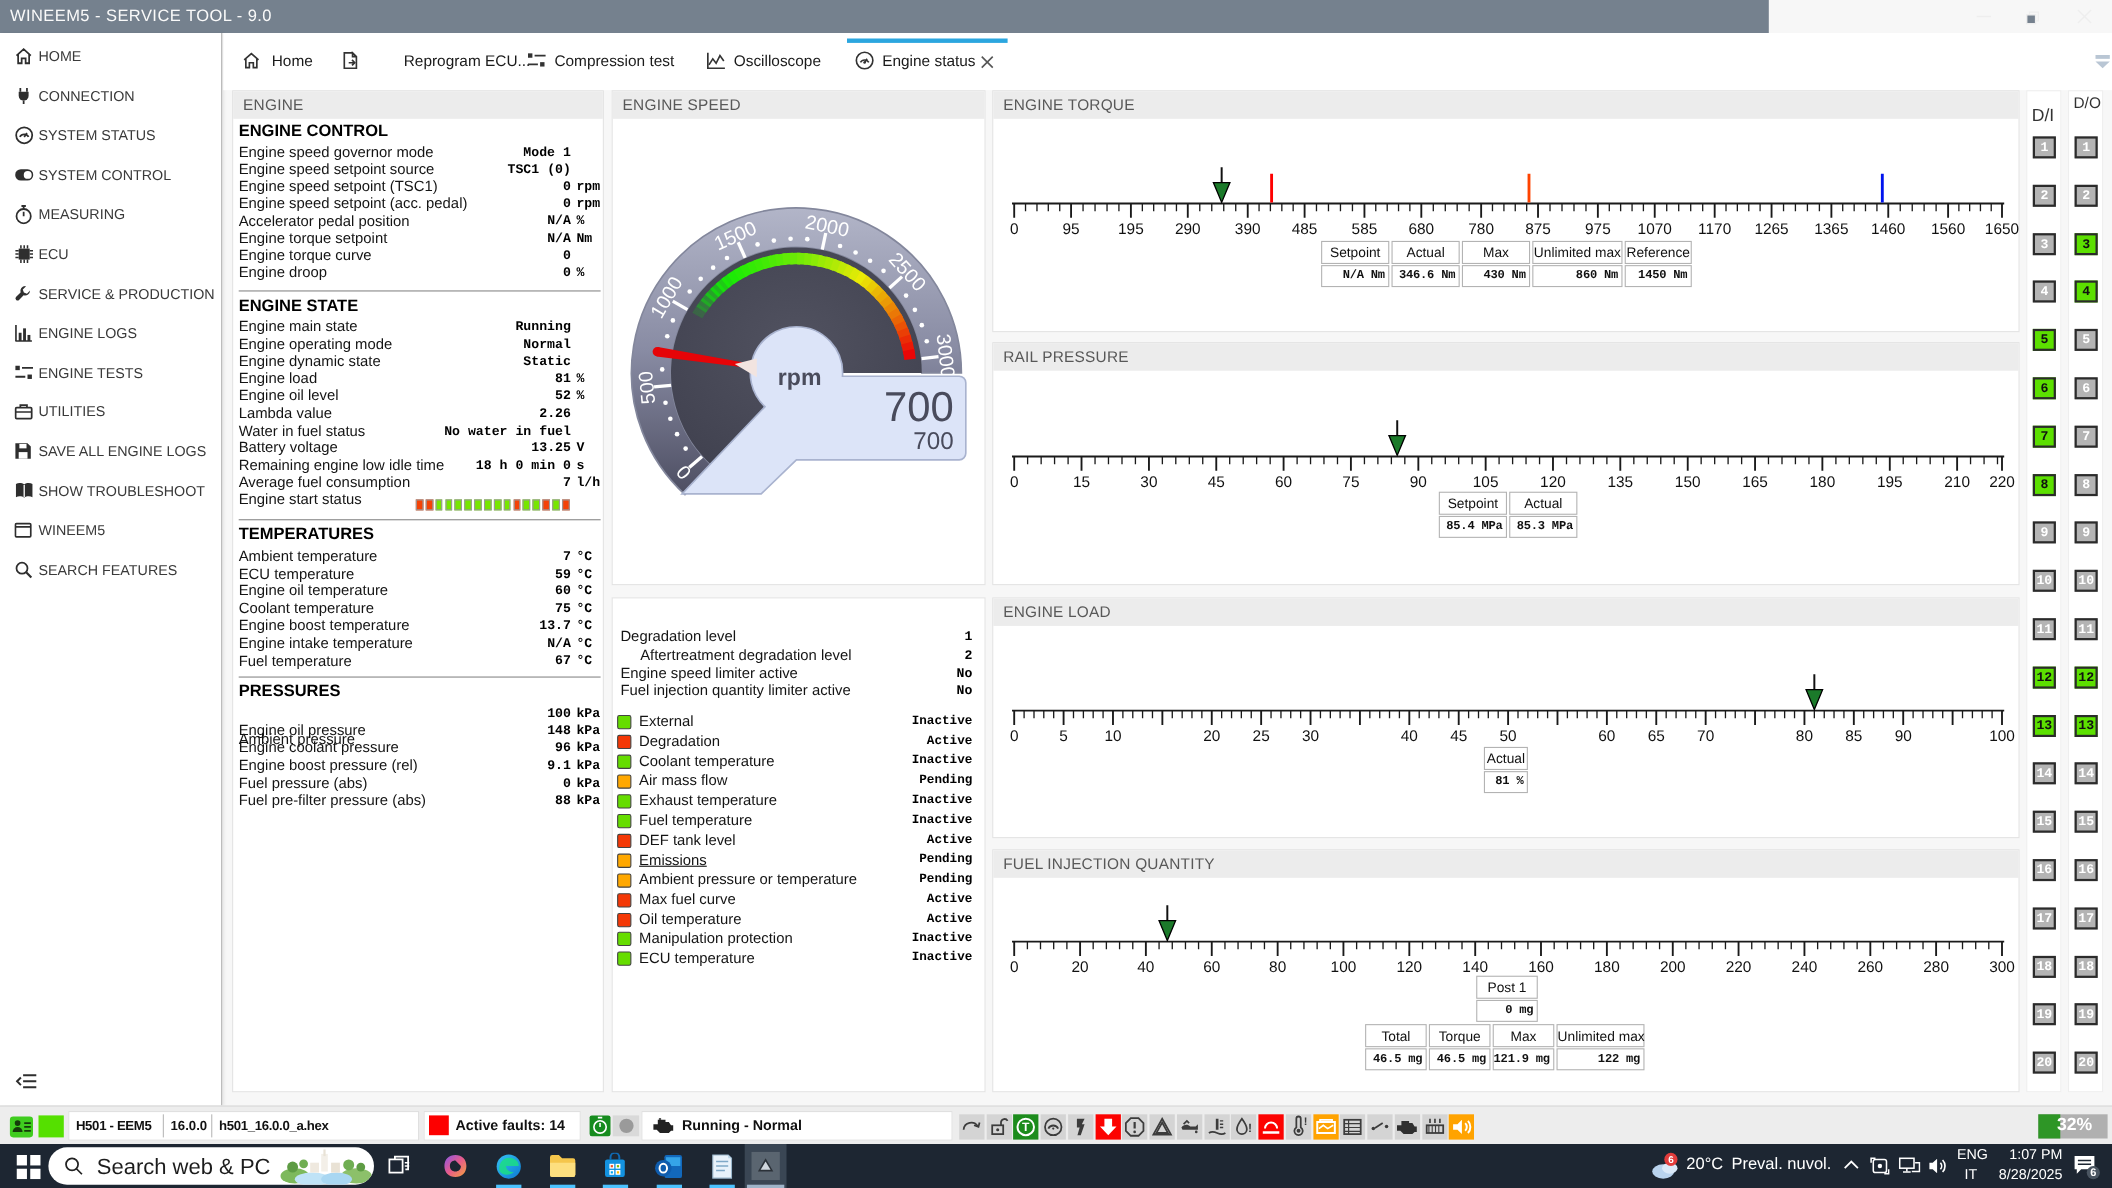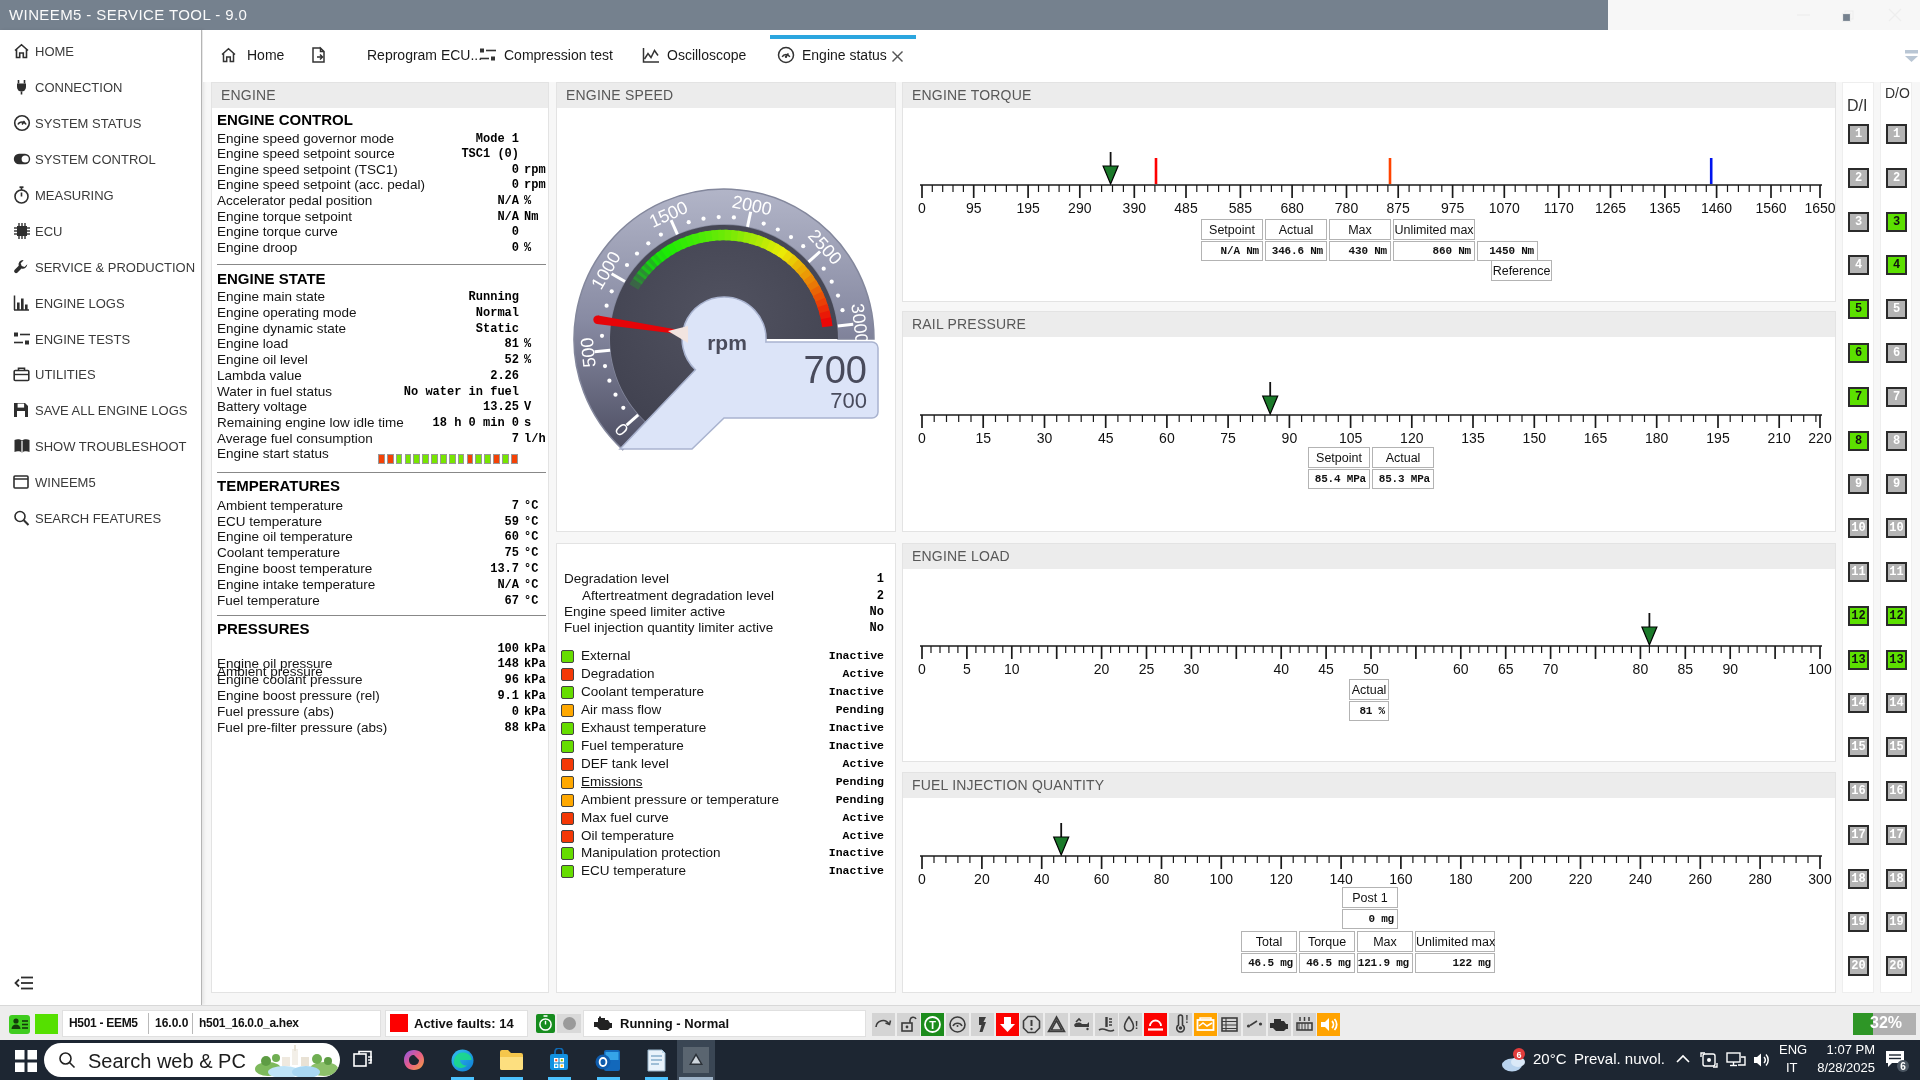--- a/index.html
+++ b/index.html
@@ -612,21 +612,21 @@
     </div>
     <div class="tc" style="left:426px;top:158px;width:62px;height:20px;">
       <span class="tv">430 Nm</span>
     </div>
     <div class="tc" style="left:490px;top:136px;width:82px;height:21px;">
       <span class="th">Unlimited max</span>
     </div>
     <div class="tc" style="left:490px;top:158px;width:82px;height:20px;">
       <span class="tv">860 Nm</span>
     </div>
-    <div class="tc" style="left:588px;top:136px;width:61px;height:21px;margin-top:41px;">
+    <div class="tc" style="left:574px;top:136px;width:61px;height:21px;">
       <span class="th">Reference</span>
     </div>
     <div class="tc" style="left:574px;top:158px;width:61px;height:20px;">
       <span class="tv">1450 Nm</span>
     </div>
   </div>
 <div class="panel" style="left:902px;top:311px;width:934px;height:221px;">
     <div class="phead">RAIL PRESSURE</div>
     <svg style="position:absolute;left:0;top:0" width="934" height="221" viewBox="0 0 934 221">
       <line x1="17" y1="103" x2="919" y2="103" stroke="#1a1a1a" stroke-width="1.6"></line>

